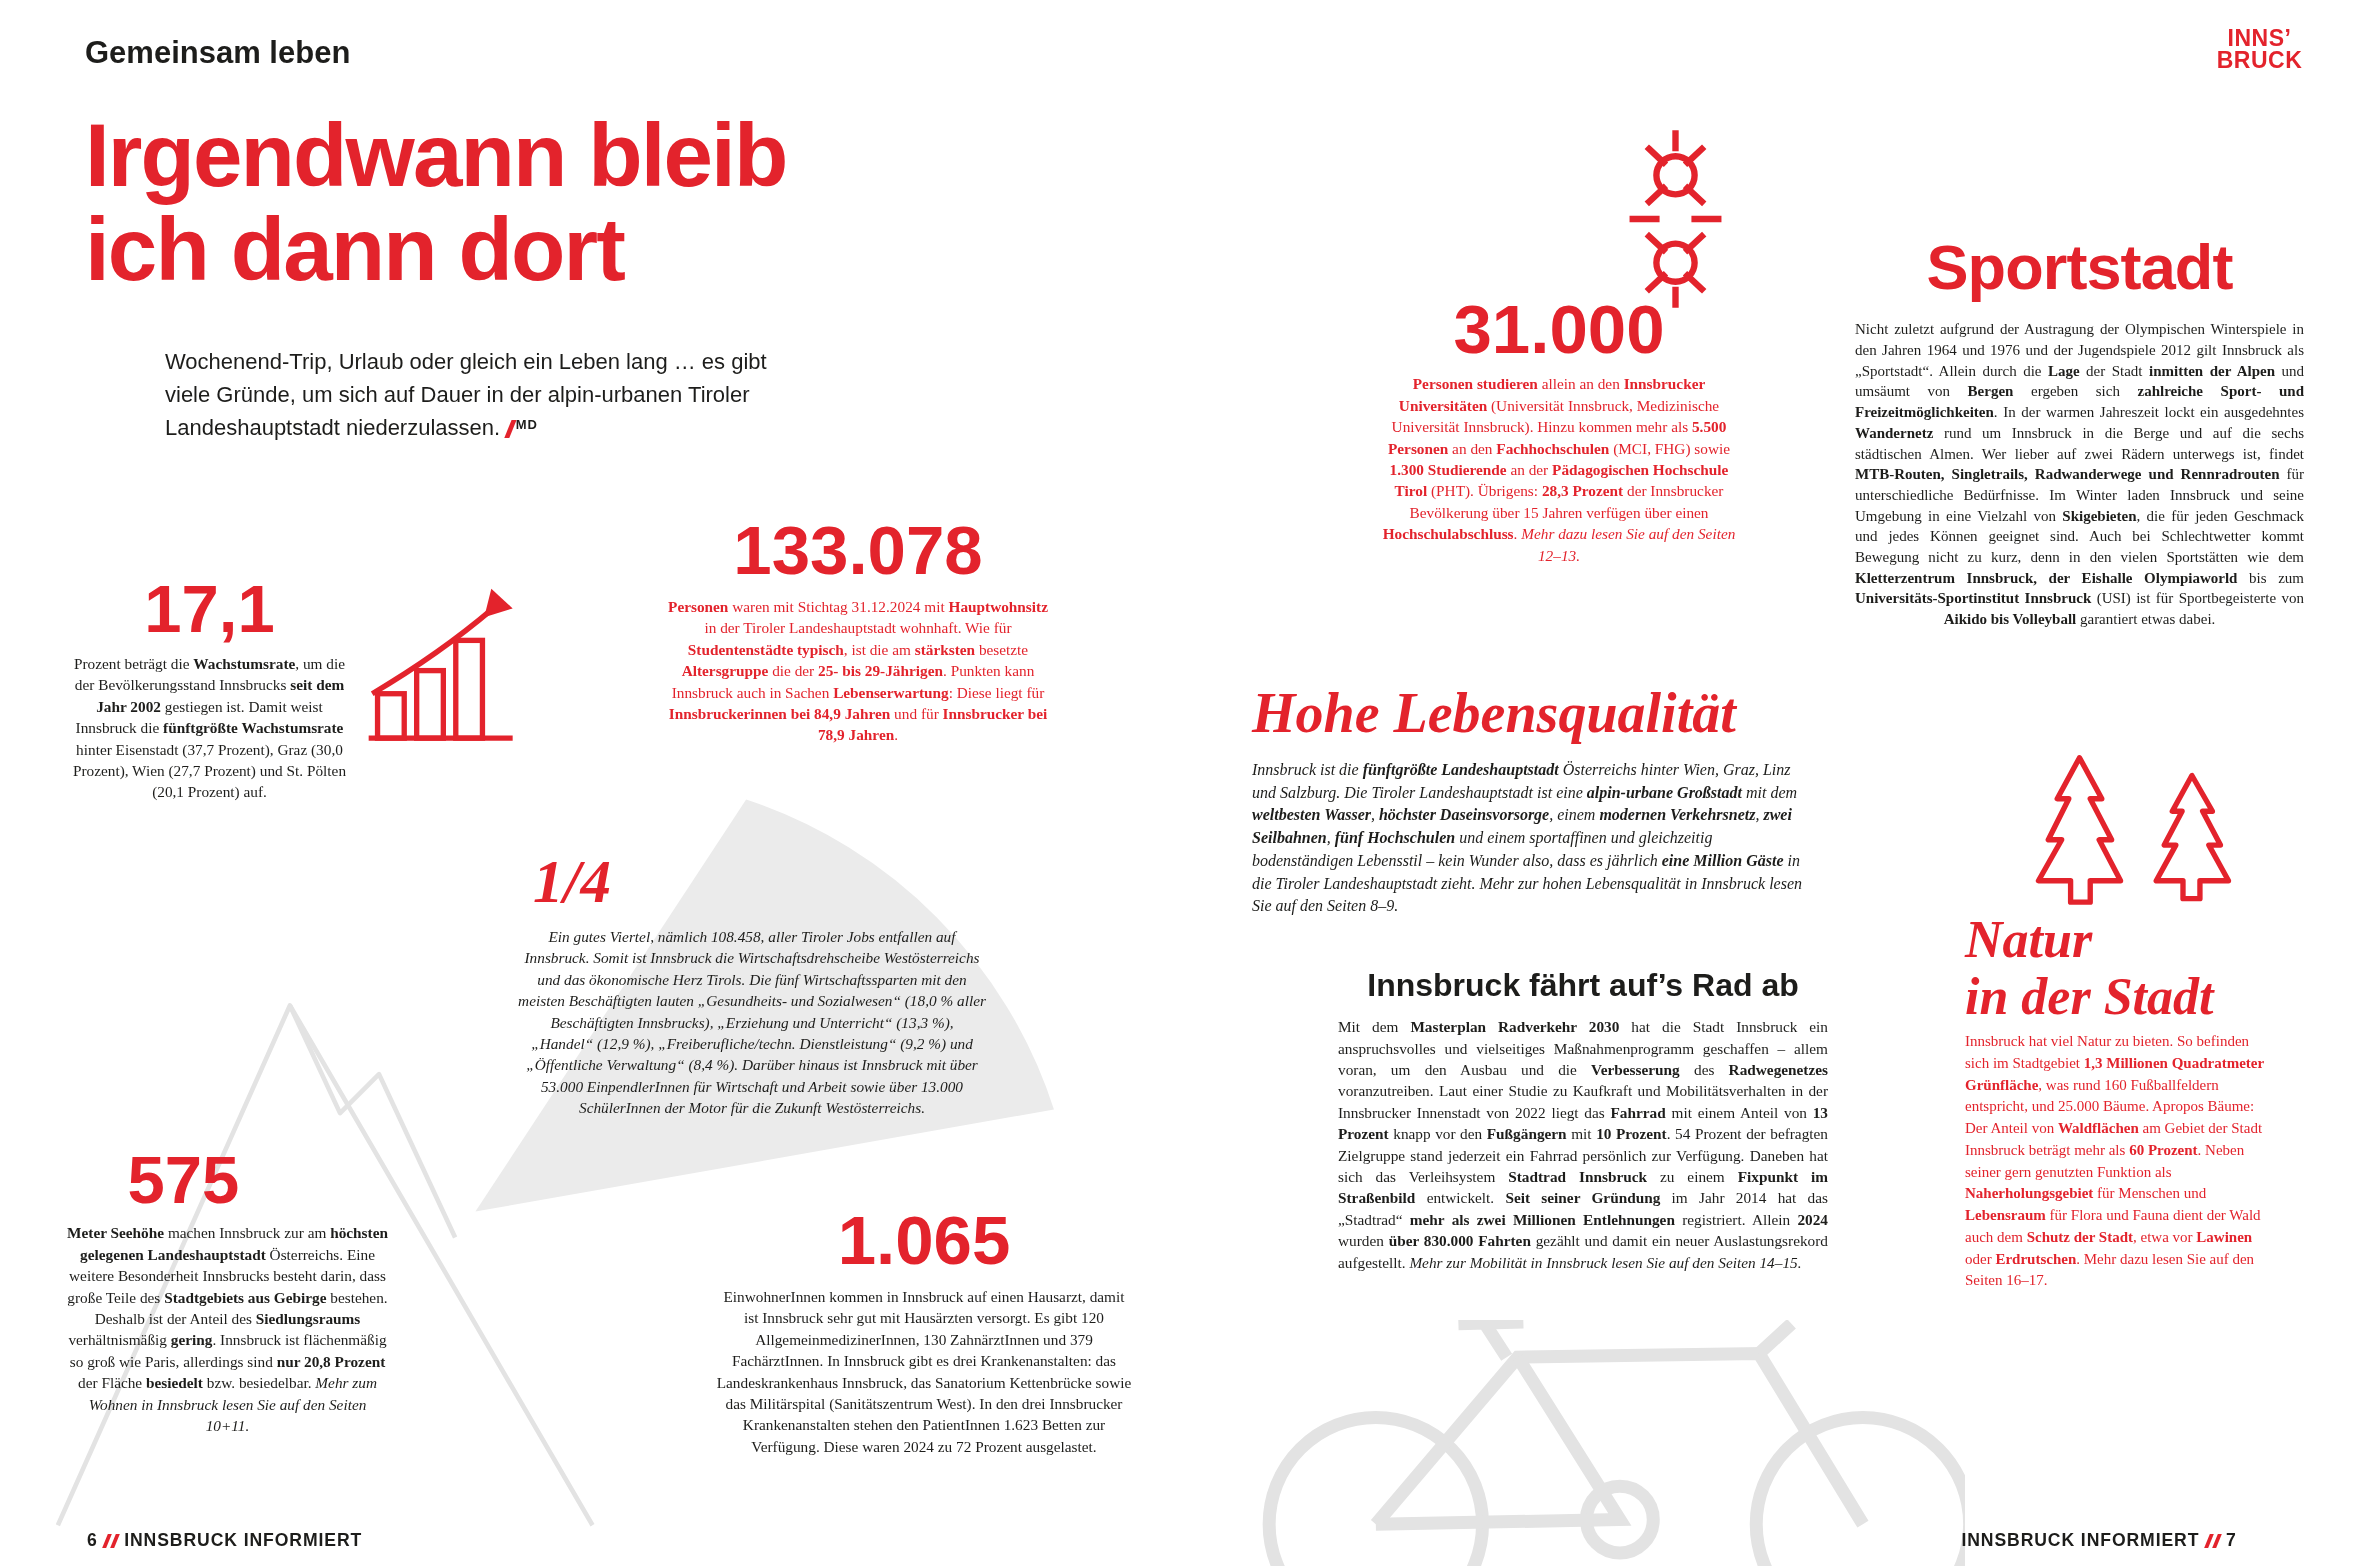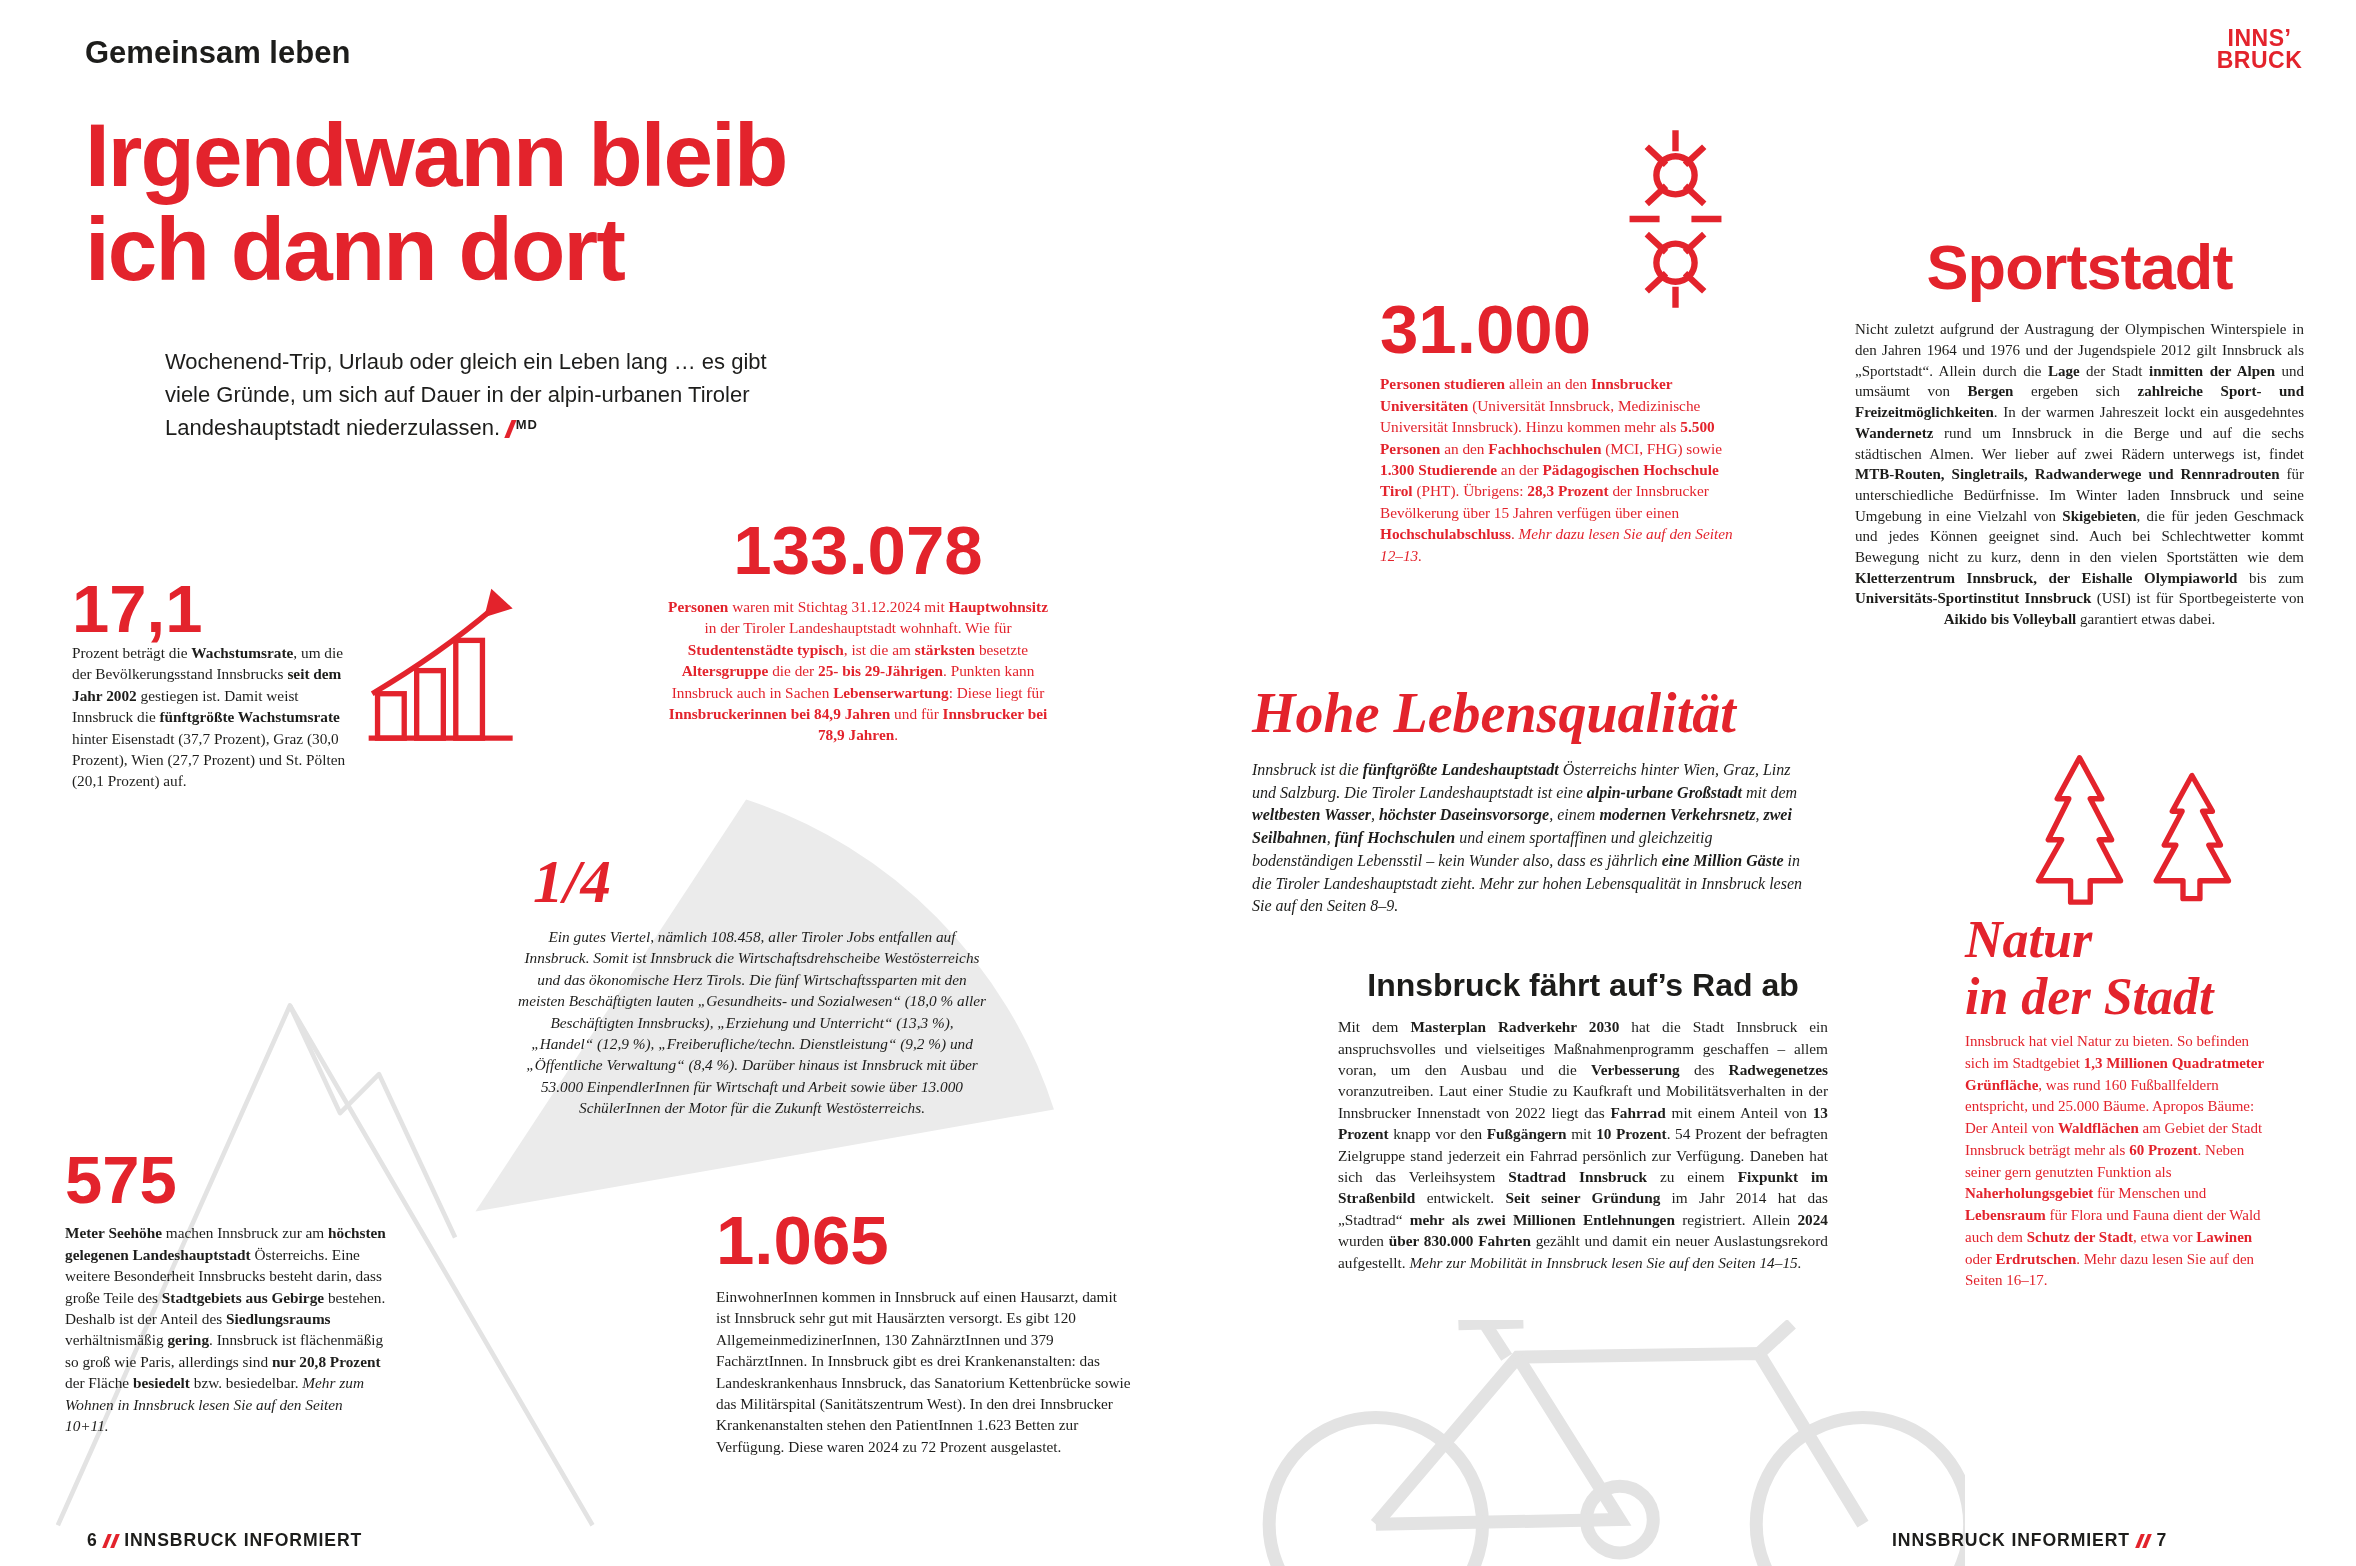--- a/index.html
+++ b/index.html
@@ -9,21 +9,21 @@
   .abs{position:absolute}
   .kicker{font:700 31px/1 "Liberation Sans",sans-serif;color:var(--ink)}
   .headline{font:700 89px/1.06 "Liberation Sans",sans-serif;color:var(--red);letter-spacing:-1.9px}
   .intro{font:22px/1.5 "Liberation Sans",sans-serif;color:var(--ink)}
   .num{font:700 69px/1 "Liberation Sans",sans-serif;color:var(--red)}
   .num-italic{font:700 italic 61px/1 "Liberation Serif",serif;color:var(--red)}
   .body-txt{font:15.3px/1.4 "Liberation Serif",serif;color:var(--ink)}
   .body-txt i{font-style:italic}
   .red-italic{color:var(--red);}
   .red-txt{color:var(--red)}
-  .t-right{text-align:left}
+  .t-right{text-align:center}
   .t-center{text-align:center}
   .t-just{text-align:justify}
   .sec-title{font:700 63px/1 "Liberation Sans",sans-serif;color:var(--red);letter-spacing:-0.9px}
   .script-title{font:700 italic 56px/1.1 "Liberation Serif",serif;color:var(--red)}
   .sub-title{font:700 32px/1.1 "Liberation Sans",sans-serif;color:var(--ink)}
   .footer{font:700 17.6px/1 "Liberation Sans",sans-serif;color:var(--ink);letter-spacing:0.9px}
   .logo{font:700 23px/0.95 "Liberation Sans",sans-serif;color:var(--red);text-align:center;letter-spacing:0.5px}
   .slashes i{display:inline-block;width:3.7px;height:14px;background:var(--red);transform:skewX(-22deg);margin:0 1.9px;vertical-align:-1.9px}
   .fmark{display:inline-block;width:4.6px;height:17.6px;background:var(--red);transform:skewX(-22deg);margin:0 3.7px 0 7.4px;vertical-align:-2.8px}
   .author{font:700 13px/1 "Liberation Sans",sans-serif;color:var(--ink);vertical-align:5.6px;letter-spacing:0.9px}
@@ -56,21 +56,21 @@
     <span>Wochenend-Trip, Urlaub oder gleich ein Leben lang … es gibt viele Gründe, um sich auf Dauer in der alpin-urbanen Tiroler Landeshauptstadt niederzulassen.</span><span class="fmark"></span><span class="author">MD</span>
   </div>
 
   <div class="abs headline" style="left:85px;top:108px">
     <div>Irgendwann bleib</div>
     <div>ich dann dort</div>
   </div>
 
   <div class="abs t-right" style="left:72px;top:575px;width:275px">
     <div class="num" style="font-size:67px">17,1</div>
-    <div class="body-txt" style="margin-top:0">Prozent beträgt die <b>Wachstumsrate</b>, um die der Bevölkerungsstand Innsbrucks <b>seit dem Jahr 2002</b> gestiegen ist. Damit weist Innsbruck die <b>fünftgrößte Wachstumsrate</b> hinter Eisenstadt (37,7 Prozent), Graz (30,0 Prozent), Wien (27,7 Prozent) und St. Pölten (20,1 Prozent) auf.</div>
+    <div class="body-txt" style="margin-top:11px">Prozent beträgt die <b>Wachstumsrate</b>, um die der Bevölkerungsstand Innsbrucks <b>seit dem Jahr 2002</b> gestiegen ist. Damit weist Innsbruck die <b>fünftgrößte Wachstumsrate</b> hinter Eisenstadt (37,7 Prozent), Graz (30,0 Prozent), Wien (27,7 Prozent) und St. Pölten (20,1 Prozent) auf.</div>
   </div>
 
   <div class="abs" style="left:358px;top:584px;width:160px;height:167px">
     <svg viewBox="0 0 180 185" width="160" height="167">
       <g fill="none" stroke="var(--red)" stroke-width="6">
         <path d="M12,172 h162"></path>
         <rect x="22" y="122" width="30" height="50"></rect>
         <rect x="66" y="96" width="30" height="76"></rect>
         <rect x="110" y="62" width="30" height="110"></rect>
         <path d="M16,122 C60,96 112,60 152,26"></path>

